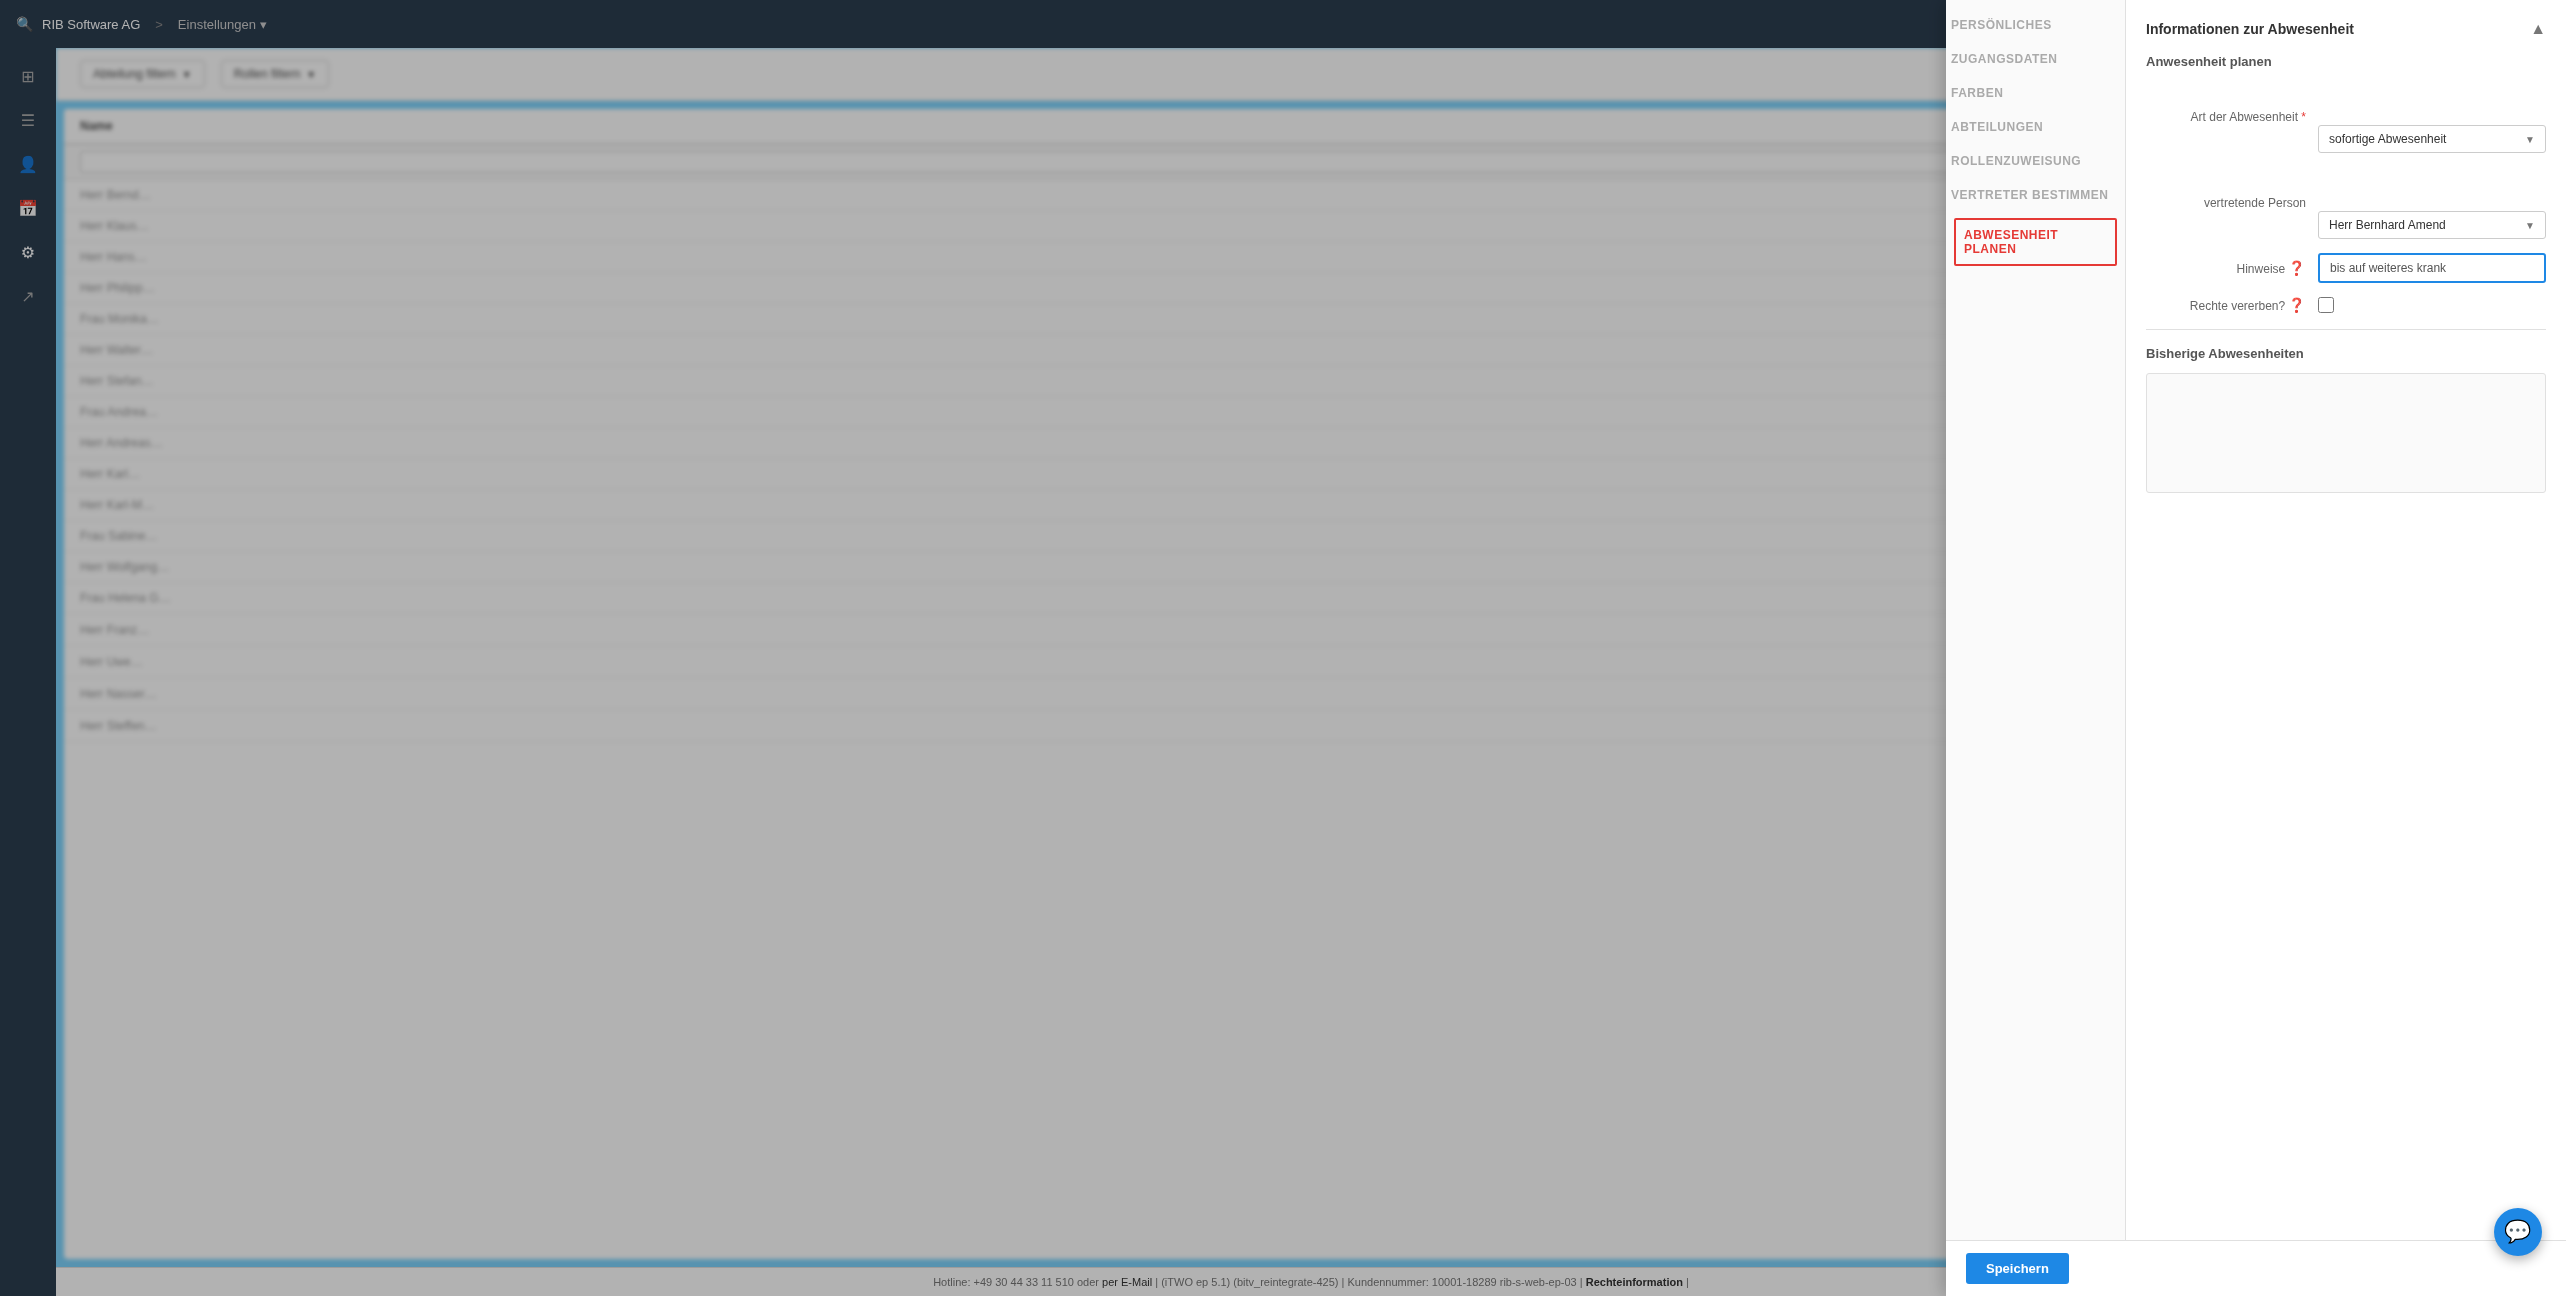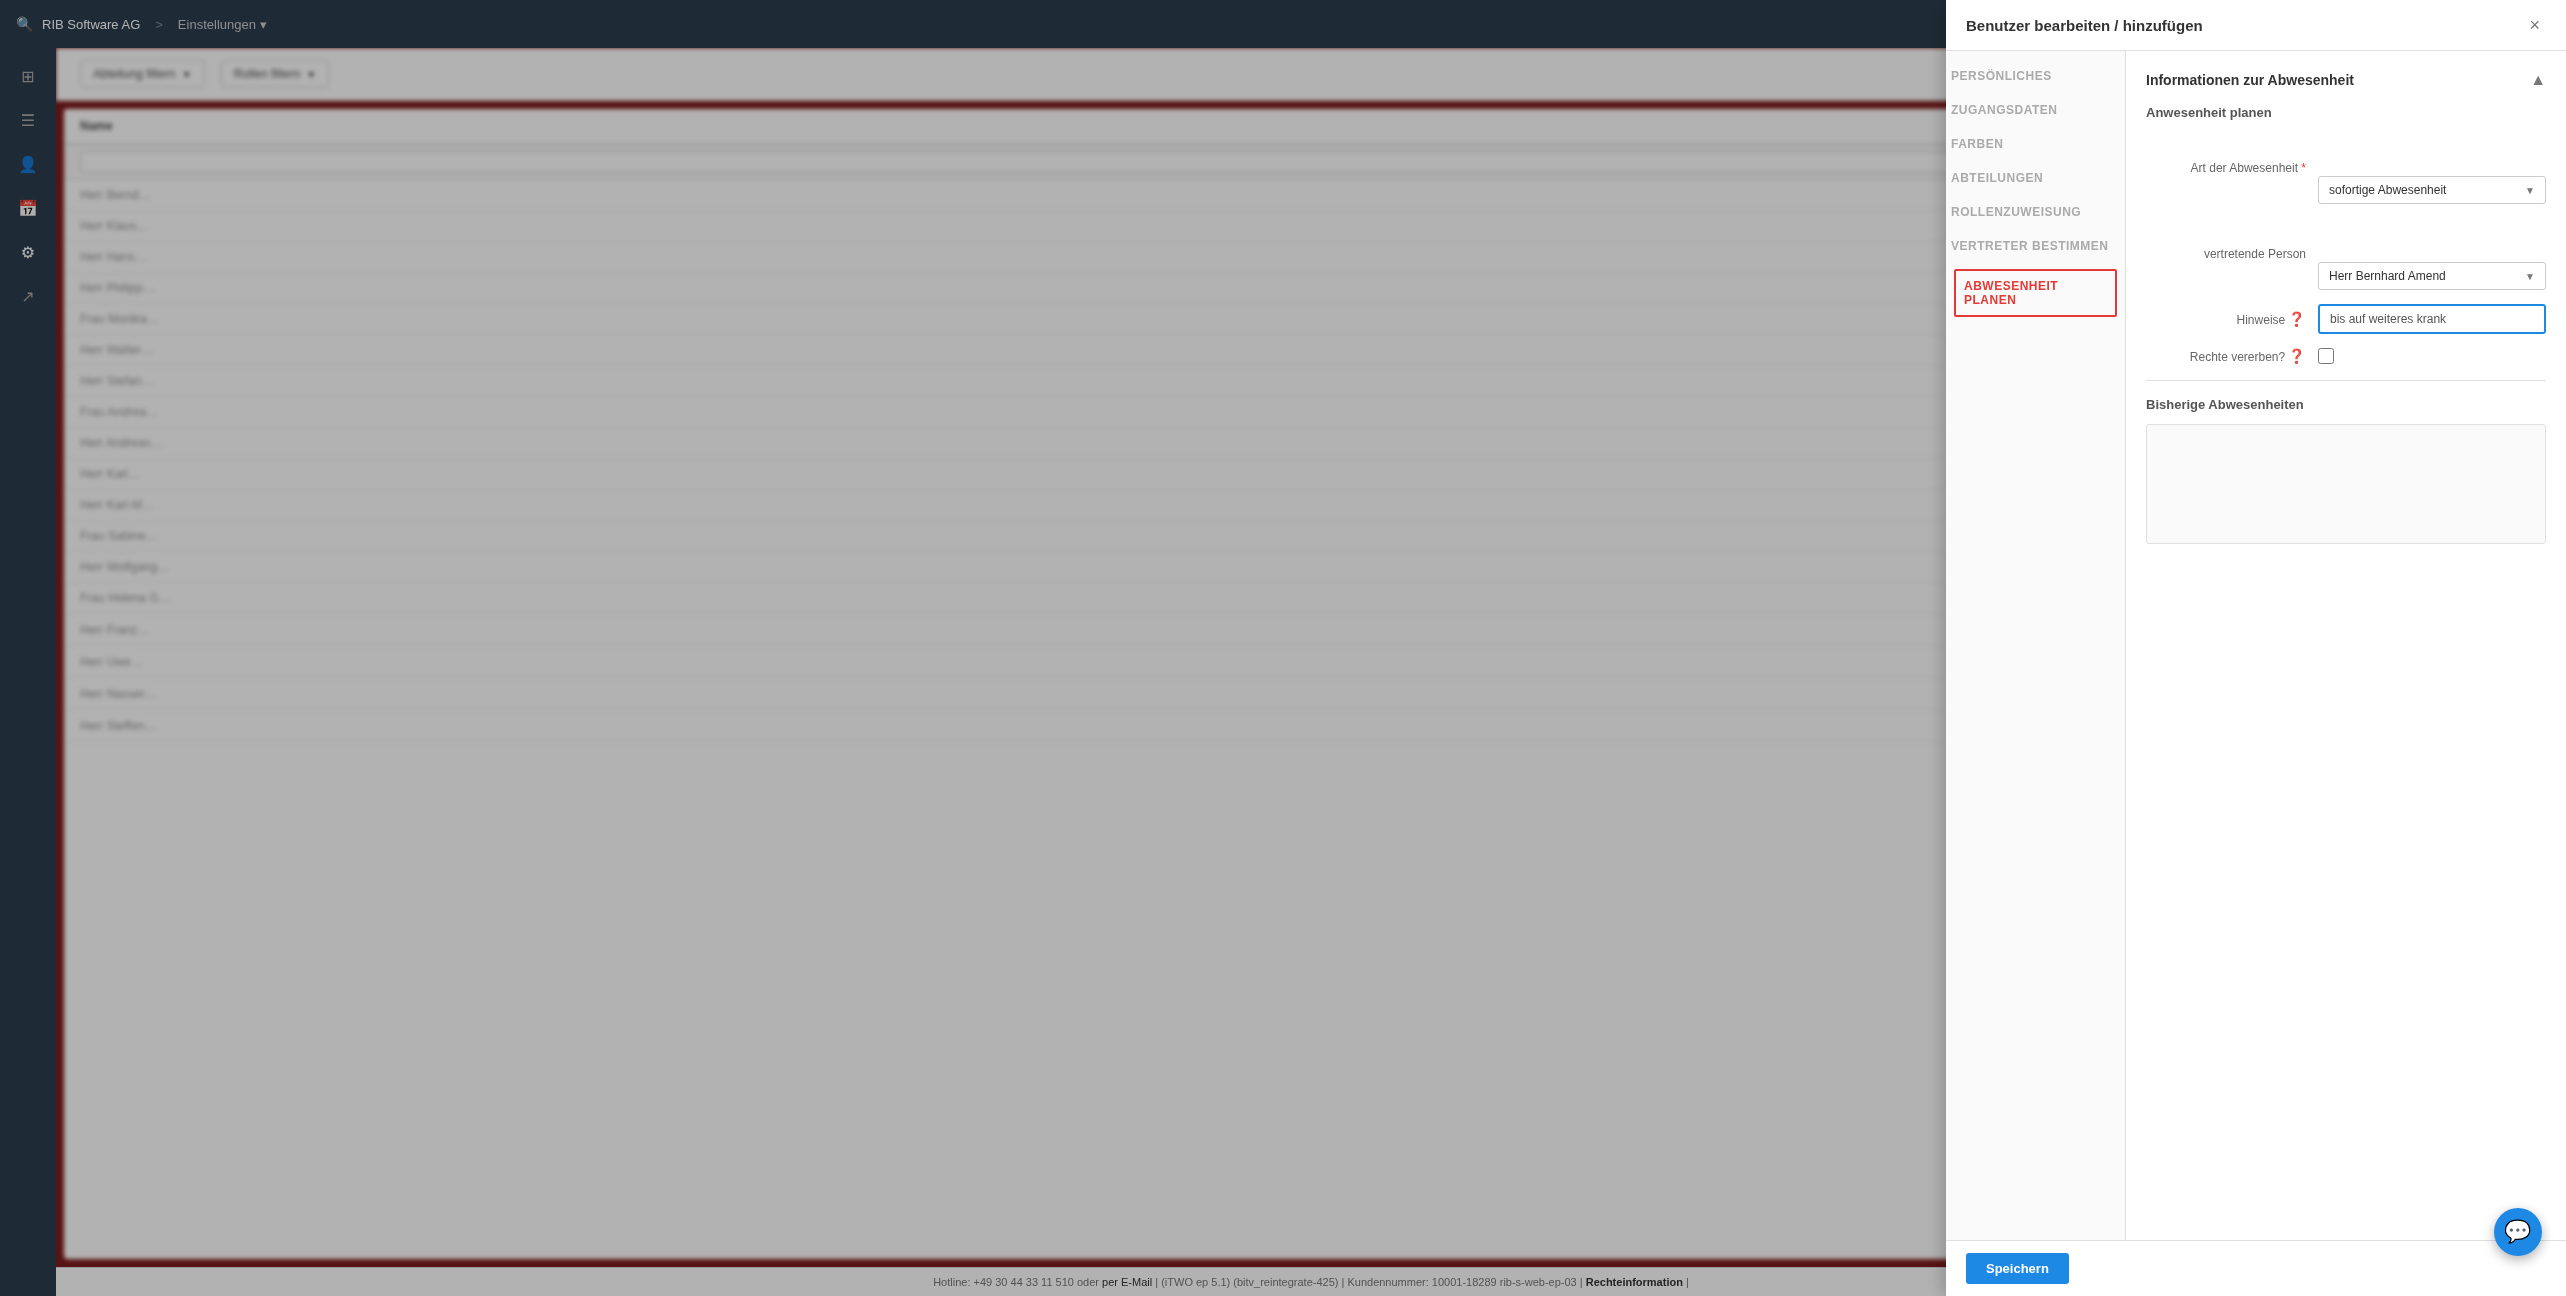--- a/index.html
+++ b/index.html
@@ -52,21 +52,21 @@
       font-size: 16px;
       transition: background 0.2s;
     }
     .sidebar-item.active { color: #fff; }
 
     
     .main-content {
       flex: 1;
       display: flex;
       flex-direction: column;
-      background: #7f1d1d;
+      background: #7dd3fc;
       overflow: hidden;
       position: relative;
     }
 
     
     .page-header {
       background: #fff;
       padding: 12px 24px;
       border-bottom: 1px solid #e0e0e0;
       display: flex;
@@ -557,24 +557,20 @@
       <span> | (iTWO ep 5.1) (bitv_reintegrate-425) | Kundennummer: 10001-18289 rib-s-web-ep-03 | </span>
       <a><strong>Rechteinformation</strong></a>
       <span> |</span>
     </div>
   </div>
 </div>
 
 <div class="overlay">
   <div class="modal">
 
-    <div class="modal-header">
-      <span class="modal-header-title">Benutzer bearbeiten / hinzufügen</span>
-      <span class="modal-close">×</span>
-    </div>
 
     <div class="modal-body">
 
       <div class="modal-tabs">
         <div class="modal-tab">
           <span>PERSÖNLICHES</span>
         </div>
         <div class="modal-tab">
           <span>ZUGANGSDATEN</span>
         </div>

